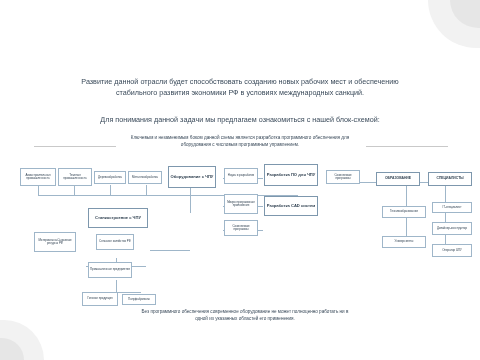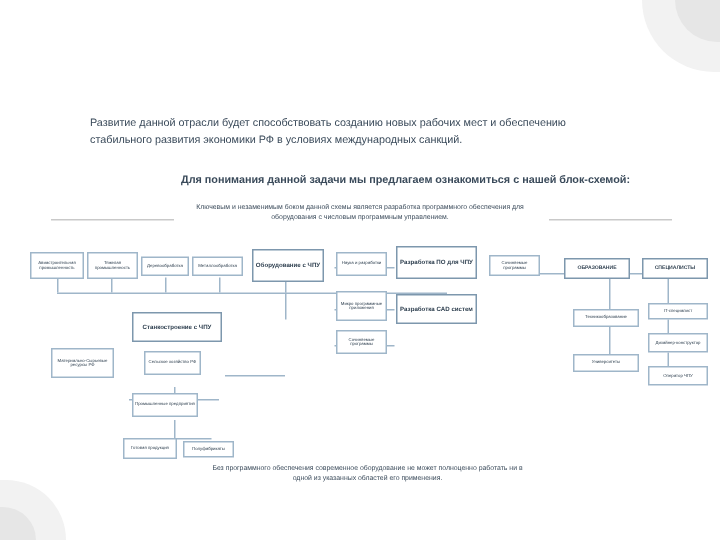--- a/index.html
+++ b/index.html
@@ -50,34 +50,33 @@
     width: 24px; height: 22px;
     background: #e6e6e6;
     border-top-right-radius: 24px;
   }
 
   .intro {
     position: absolute;
     left: 60px;
     top: 76px;
     width: 360px;
-    text-align: left;
+    text-align: center;
     font-size: 7.2px;
     line-height: 1.55;
     color: #3a4a5a;
   }
   .subtitle {
     position: absolute;
     left: 60px;
     top: 115px;
     width: 360px;
-    text-align: right;
+    text-align: center;
     font-size: 7.2px;
     color: #3a4a5a;
-    font-weight: bold;
   }
   .note {
     position: absolute;
     left: 120px;
     top: 135px;
     width: 240px;
     text-align: center;
     font-size: 4.6px;
     line-height: 1.5;
     color: #3a4a5a;

